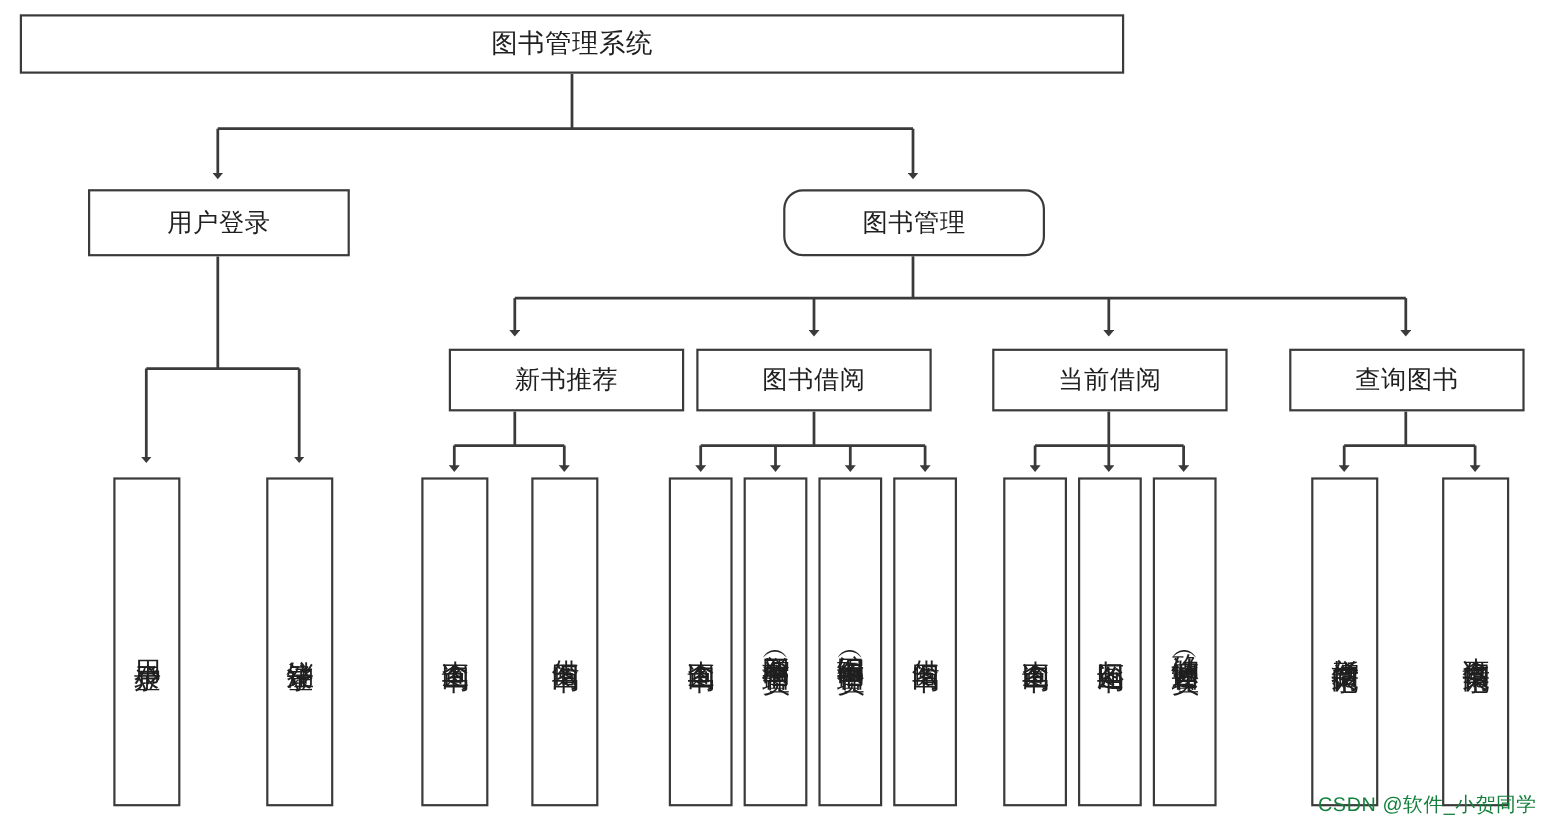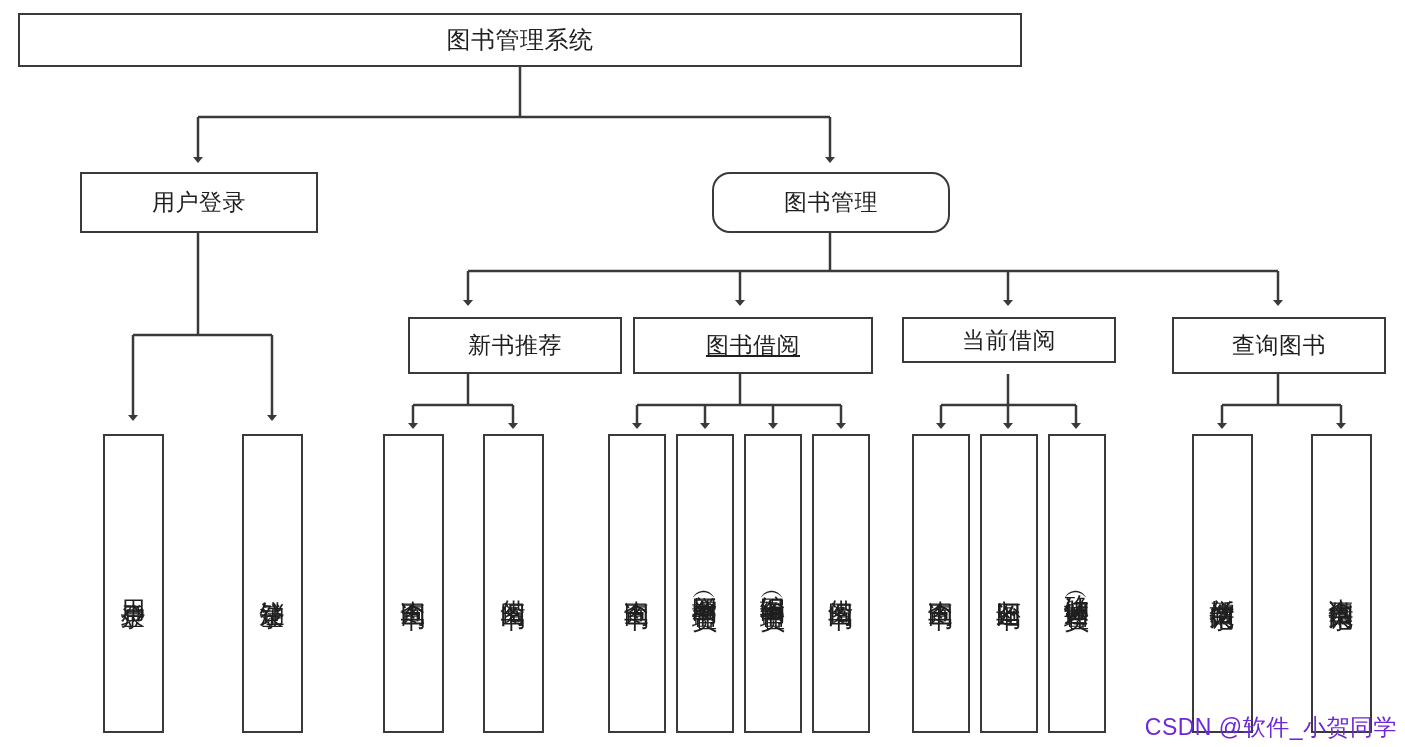--- a/index.html
+++ b/index.html
@@ -60,22 +60,22 @@
     line-height:1.12;
     letter-spacing:2px;
     white-space:normal;
     max-height:286px;
   }
   
   #watermark{
     position:absolute;
     right:8px;
     bottom:4px;
-    font-size:23px;
-    color:#6d28d9;
+    font-size:18px;
+    color:#15803d;
     letter-spacing:0.5px;
     z-index:5;
     white-space:nowrap;
     font-family:"Liberation Sans","DejaVu Sans",sans-serif;
   }
 </style>
 </head>
 <body>
 
 <div id="canvas">
@@ -141,25 +141,25 @@
   </div>
 
   <div class="node horiz" style="left:712px; top:172px; width:238px; height:61px;border-radius:18px;">
     <span class="label">图书管理</span>
   </div>
 
   <div class="node horiz" style="left:362px; top:317px; width:214px; height:57px;margin-left:46px;">
     <span class="label">新书推荐</span>
   </div>
 
-  <div class="node horiz" style="left:633px; top:317px; width:240px; height:57px;text-decoration:underline;">
+  <div class="node horiz" style="left:633px; top:317px; width:214px; height:57px;">
     <span class="label">图书借阅</span>
   </div>
 
-  <div class="node horiz" style="left:902px; top:317px; width:214px; height:46px;">
+  <div class="node horiz" style="left:902px; top:317px; width:214px; height:57px;">
     <span class="label">当前借阅</span>
   </div>
 
   <div class="node horiz" style="left:1172px; top:317px; width:214px; height:57px;">
     <span class="label">查询图书</span>
   </div>
 
   <div class="node vert" style="left:103px; top:434px; width:61px; height:299px;">
     <span class="label">用户登录</span>
   </div>

